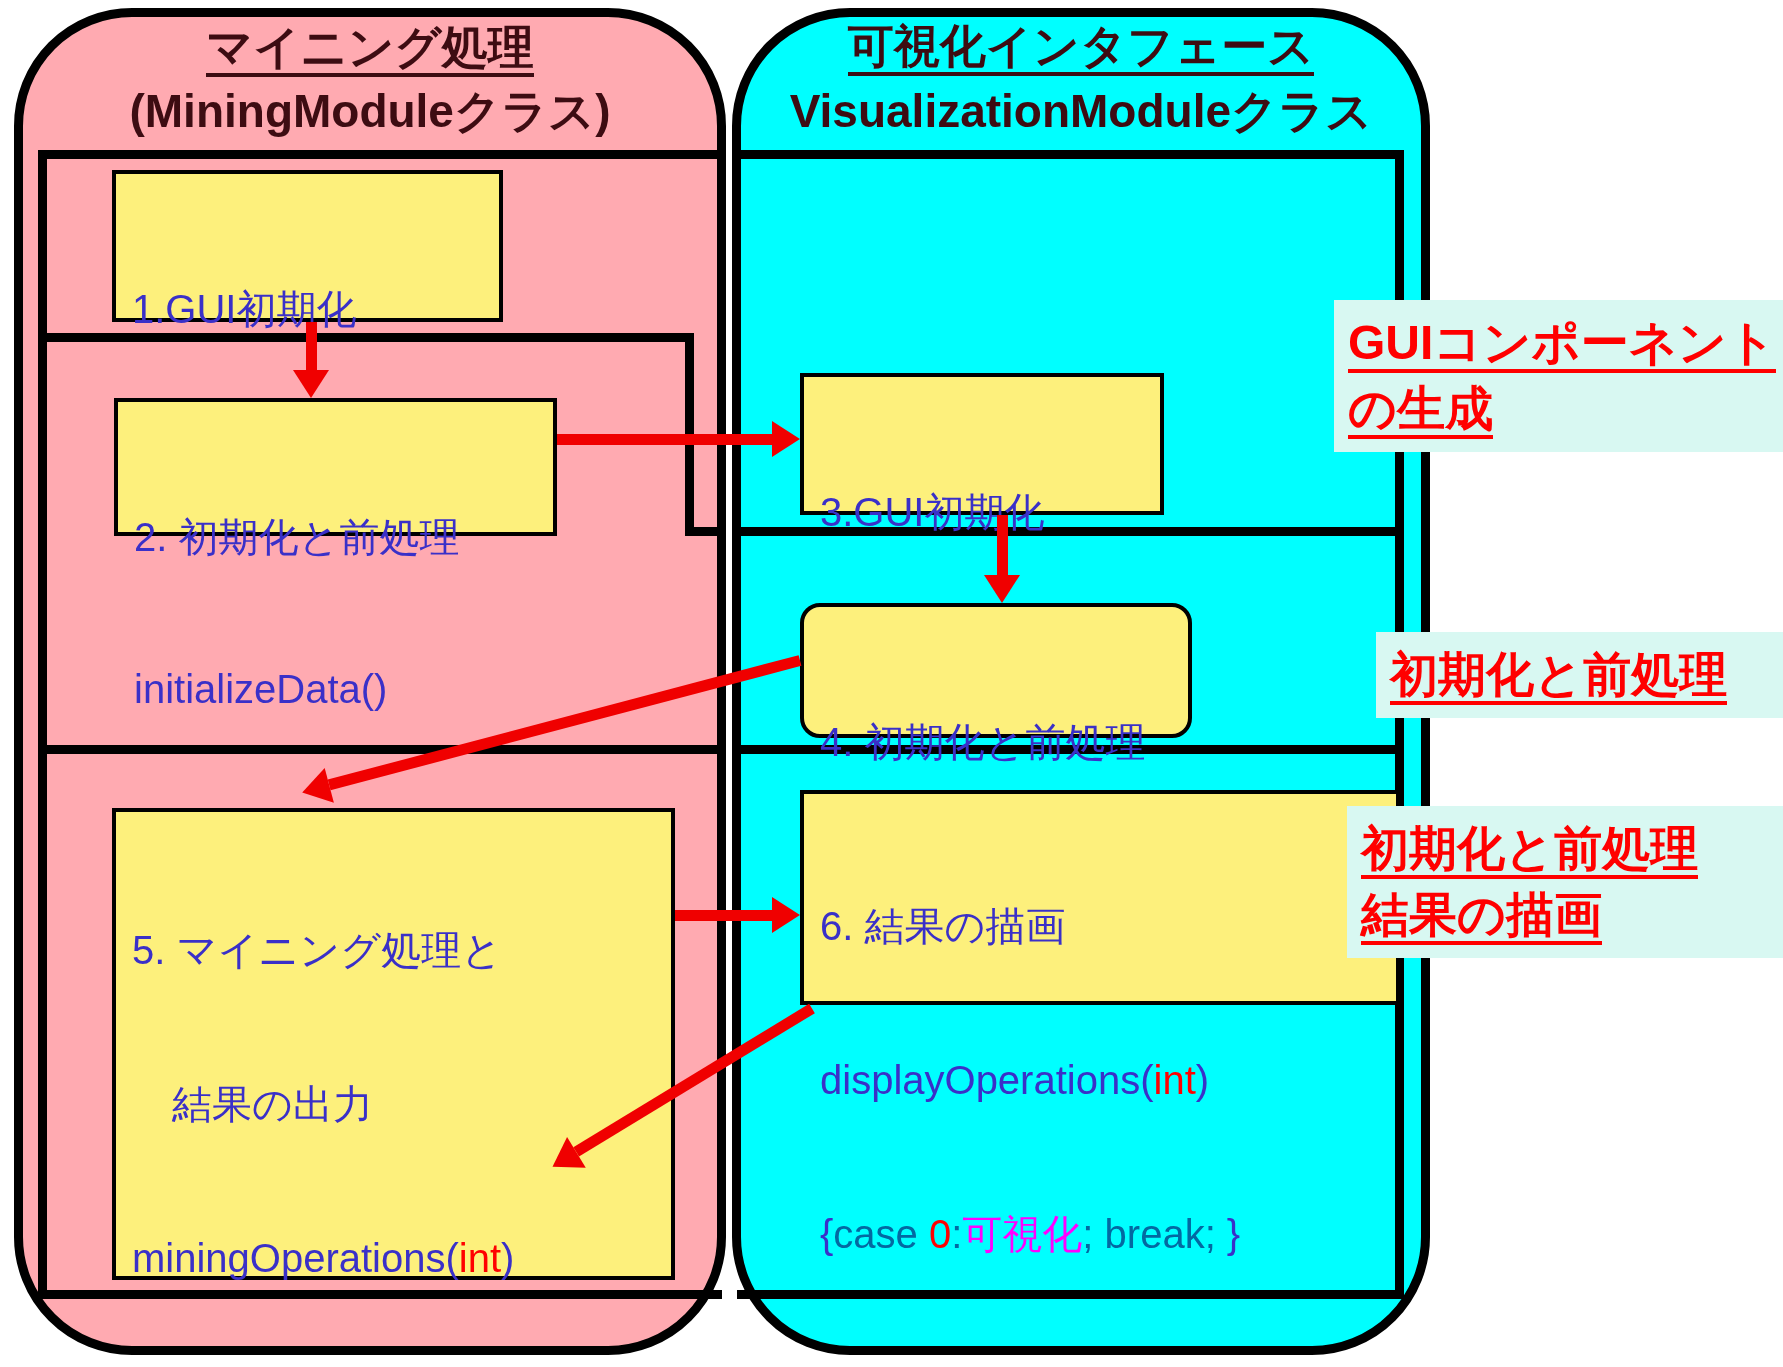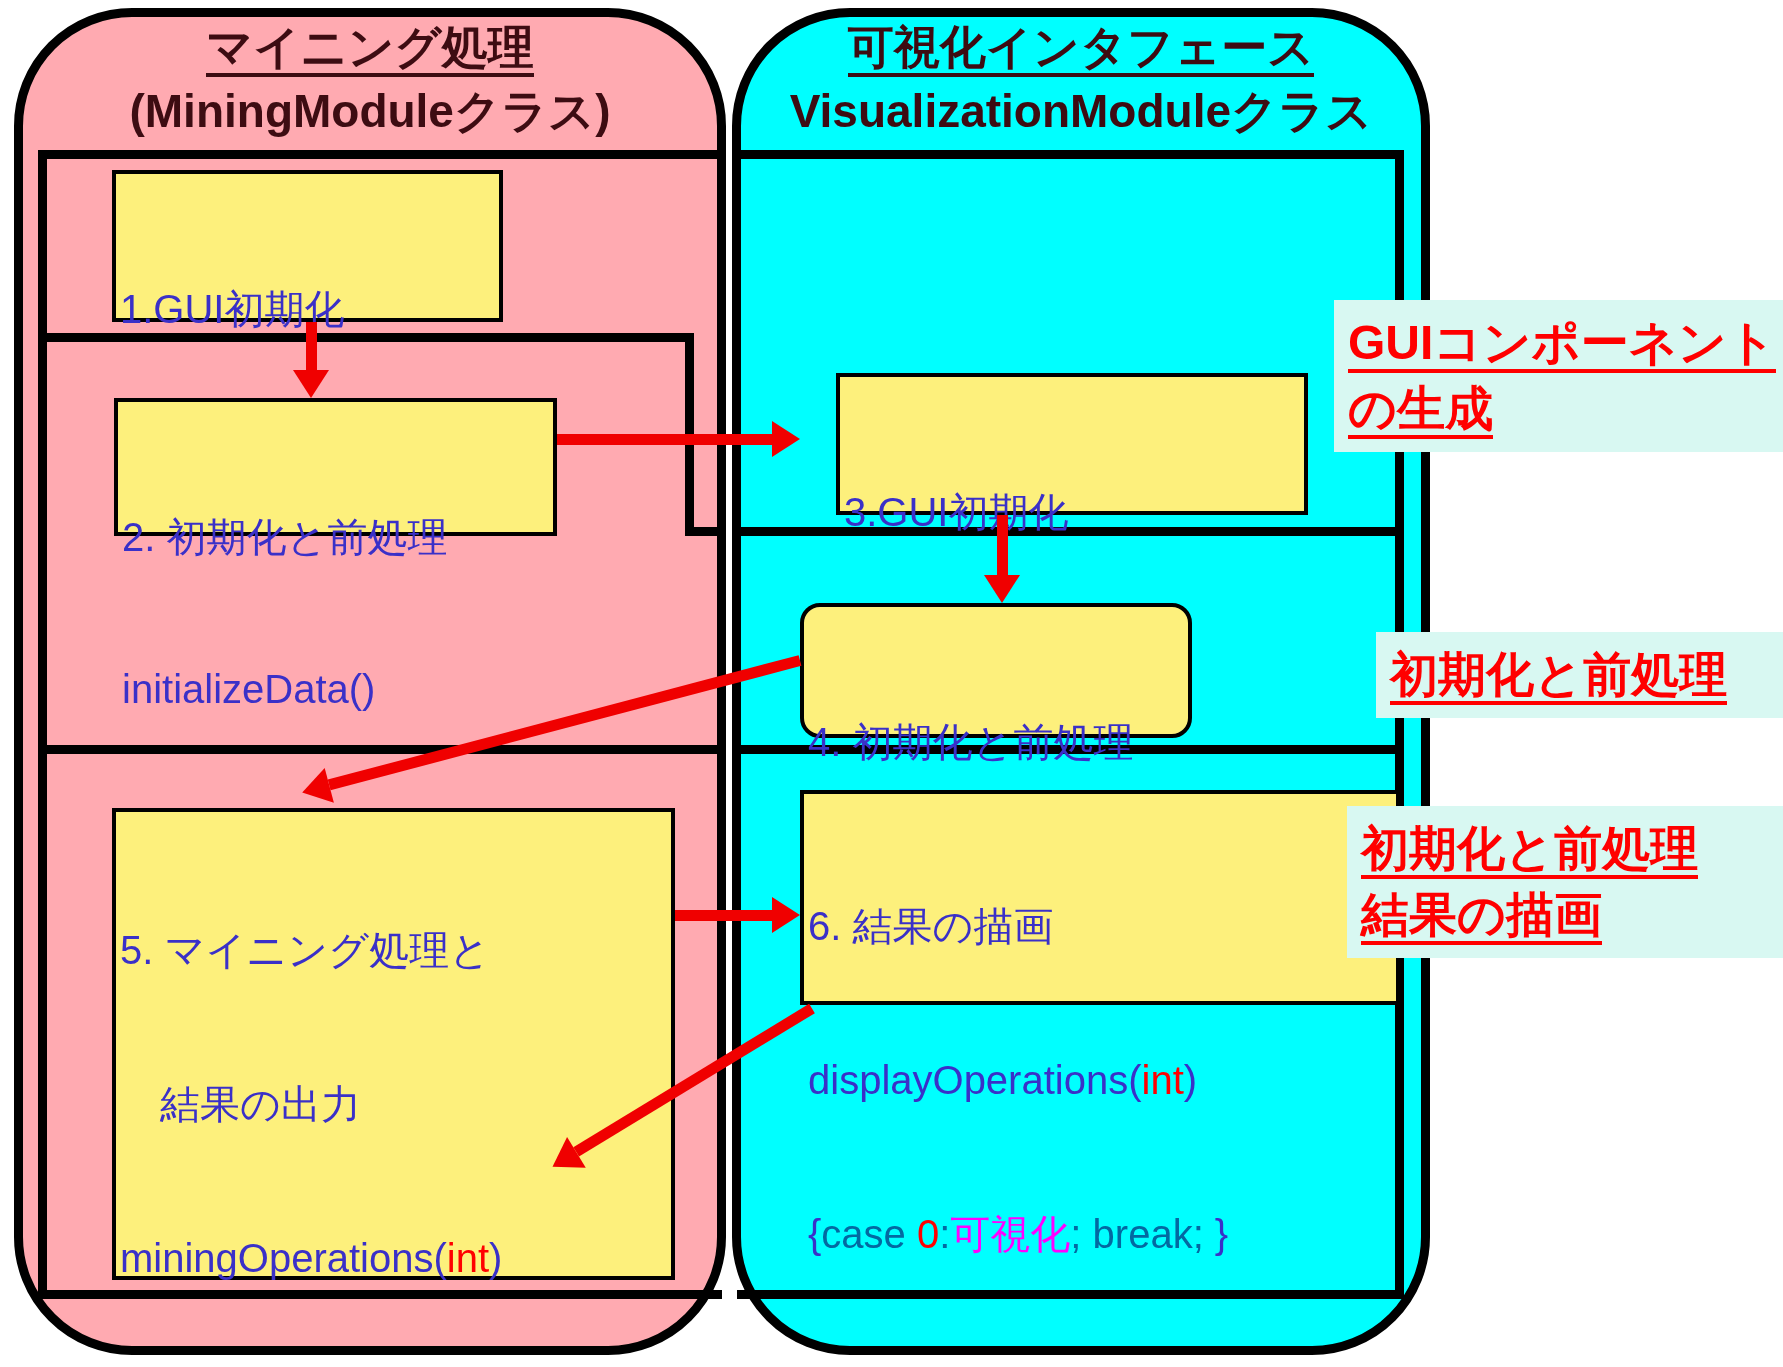--- a/index.html
+++ b/index.html
@@ -15,21 +15,21 @@
           line-height:62px;z-index:5;white-space:nowrap;}
   .u{border-bottom:4px solid currentColor;padding-bottom:0;}
 
   
   .hline,.vline{position:absolute;background:#000;z-index:10;}
   .hline{height:9px;}
   .vline{width:9px;}
 
   
   .ybox{position:absolute;background:#fdf07c;border:4px solid #000;box-sizing:border-box;
-        z-index:20;color:#3a30c8;font-size:40px;padding:14px 4px;white-space:pre;}
+        z-index:20;color:#3a30c8;font-size:40px;padding:14px 16px;white-space:pre;}
   .ybox .ln{line-height:62px;}
   .ybox5 .ln{line-height:64px;}
   .c-blue{color:#3a30c8;}
   .c-red{color:#ff0000;margin-top:28px;}
   .c-mag{color:#ff00ff;}
   .c-dark{color:#0369a1;}
 
   
   .arrow{position:absolute;background:#f00000;z-index:50;}
   .arrow-h{height:11px;}
@@ -51,21 +51,21 @@
 
 <div class="stage">
 
   <div class="panel pink"></div>
   <div class="panel cyan"></div>
 
   <div class="ptitle" style="left:14px;top:16px;width:712px;">
     <span class="u">マイニング処理</span>
   </div>
   <div class="ptitle" style="left:14px;top:80px;width:712px;">(MiningModuleクラス)</div>
-  <div class="ptitle" style="left:732px;top:16px;width:698px;">
+  <div class="ptitle" style="left:732px;top:16px;width:698px;font-family:Liberation Serif, serif;">
     <span class="u">可視化インタフェース</span>
   </div>
   <div class="ptitle" style="left:732px;top:80px;width:698px;">VisualizationModuleクラス</div>
 
   <div class="hline" style="left:38px;top:150px;width:684px;"></div>
   <div class="hline" style="left:38px;top:333px;width:656px;"></div>
   <div class="vline" style="left:685px;top:333px;height:203px;"></div>
   <div class="hline" style="left:685px;top:527px;width:37px;"></div>
   <div class="hline" style="left:38px;top:745px;width:684px;"></div>
   <div class="hline" style="left:38px;top:1290px;width:684px;"></div>
@@ -80,21 +80,21 @@
   <div class="ybox" style="left:112px;top:170px;width:391px;height:152px;">
     <div class="ln">1.GUI初期化</div>
     <div class="ln">initializePanel()</div>
   </div>
 
   <div class="ybox" style="left:114px;top:398px;width:443px;height:138px;">
     <div class="ln">2. 初期化と前処理</div>
     <div class="ln">initializeData()</div>
   </div>
 
-  <div class="ybox" style="left:800px;top:373px;width:472px;height:142px;margin-left:36px;">
+  <div class="ybox" style="left:800px;top:373px;width:364px;height:142px;">
     <div class="ln">3.GUI初期化</div>
     <div class="ln">initializePanel()</div>
   </div>
 
   <div class="ybox" style="left:800px;top:603px;width:392px;height:135px;border-radius:20px;">
     <div class="ln">4. 初期化と前処理</div>
     <div class="ln">initializeData()</div>
   </div>
 
   <div class="ybox ybox5" style="left:112px;top:808px;width:563px;height:472px;padding-top:16px;">

